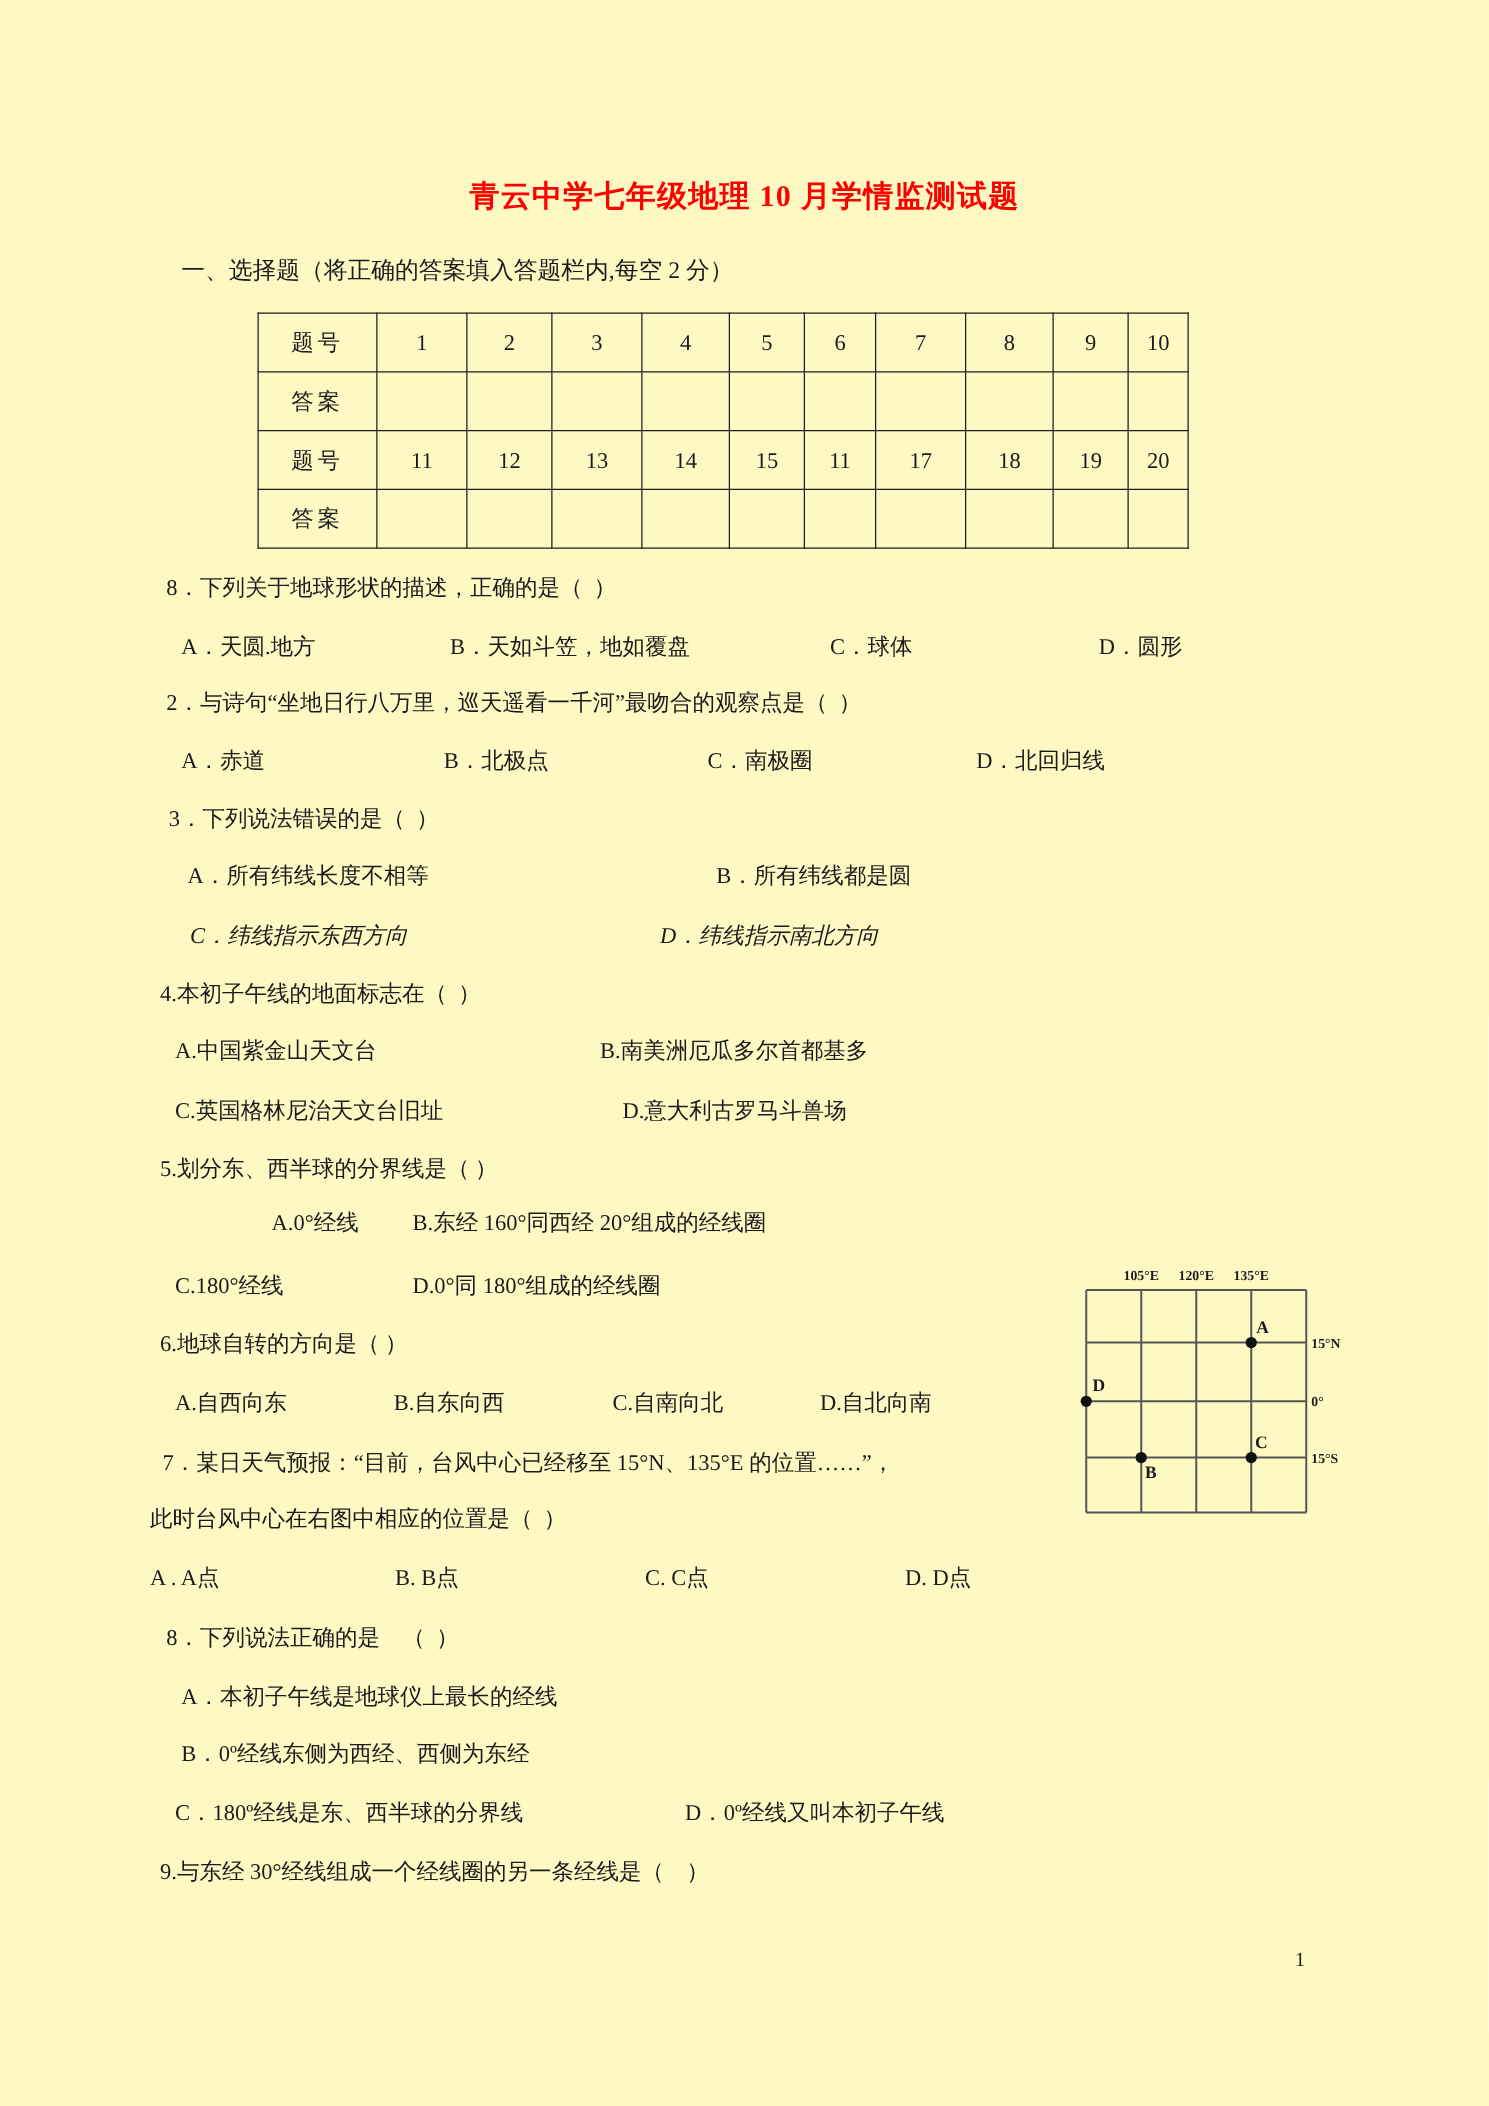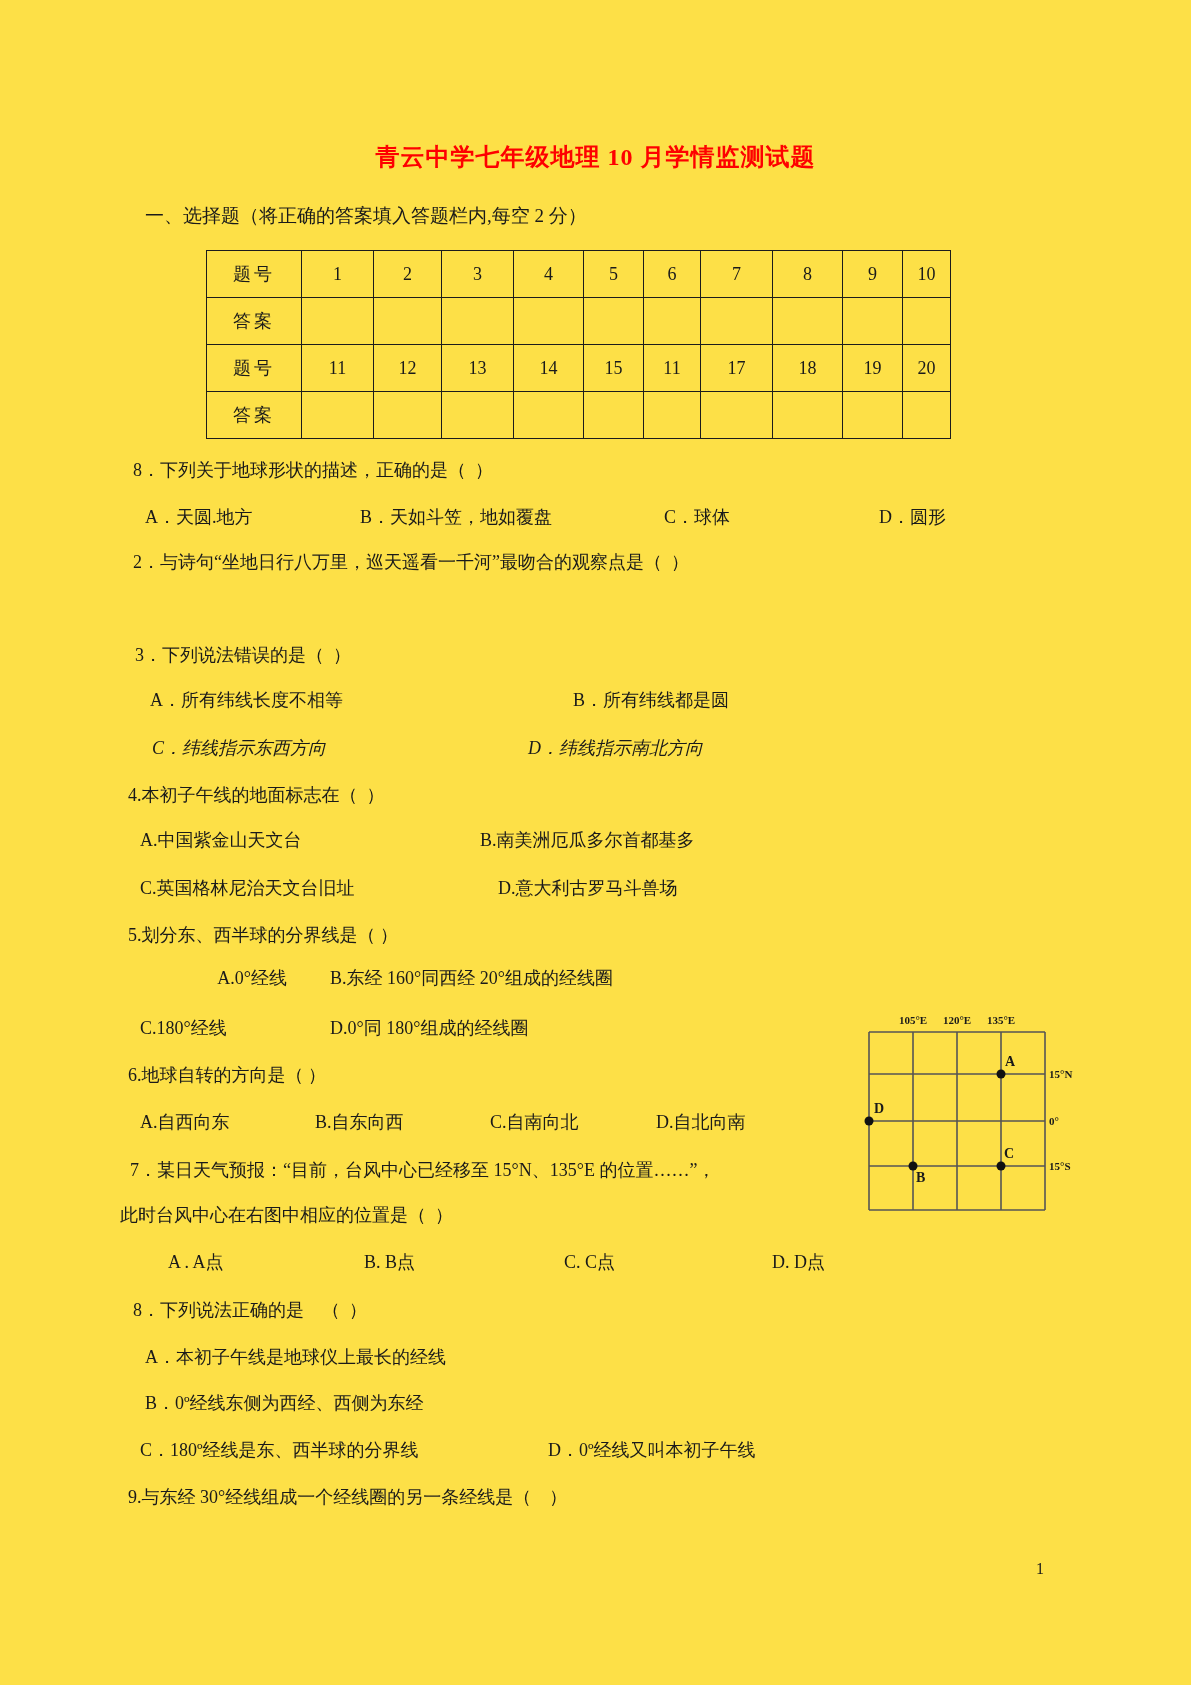--- a/index.html
+++ b/index.html
@@ -1,19 +1,19 @@
 <!DOCTYPE html>
 <html><head>
 <meta charset="utf-8">
 <style>
   html,body { margin:0; padding:0; background:#ffffff; }
   .page {
     position:relative;
     width:1191px; height:1685px;
-    background:#fde047;
+    background:#fef9c3;
     font-family:"Liberation Serif","DejaVu Serif",serif;
     color:#1a1a1a;
     overflow:hidden;
   }
   .title {
     position:absolute; left:0; top:141px; width:100%;
     text-align:center;
     font-size:24px; font-weight:bold;
     color:#fe0000;
     letter-spacing:1px;
@@ -135,20 +135,26 @@
 
   <div class="line" style="left:133px; top:458px;">8．下列关于地球形状的描述，正确的是（  ）</div>
   <div class="line opts" style="left:145px; top:505px;">
     <span style="width:172px">A．天圆.地方</span>
     <span style="width:261px">B．天如斗笠，地如覆盘</span>
     <span style="width:172px">C．球体</span>
     <span>D．圆形</span>
   </div>
 
   <div class="line" style="left:133px; top:550px;">2．与诗句“坐地日行八万里，巡天遥看一千河”最吻合的观察点是（  ）</div>
+  <div class="line opts" style="left:145px; top:596px;">
+    <span style="width:167px">A．赤道</span>
+    <span style="width:168px">B．北极点</span>
+    <span style="width:172px">C．南极圈</span>
+    <span>D．北回归线</span>
+  </div>
 
   <div class="line" style="left:135px; top:643px;">3．下列说法错误的是（  ）</div>
   <div class="line opts" style="left:150px; top:688px;">
     <span style="width:380px">A．所有纬线长度不相等</span>
     <span>B．所有纬线都是圆</span>
   </div>
   <div class="line opts" style="left:152px; top:736px;font-style:italic;">
     <span style="width:333px">C．纬线指示东西方向</span>
     <span>D．纬线指示南北方向</span>
   </div>
@@ -176,21 +182,21 @@
   <div class="line" style="left:128px; top:1063px;">6.地球自转的方向是（ ）</div>
   <div class="line opts" style="left:140px; top:1110px;">
     <span style="width:132px">A.自西向东</span>
     <span style="width:132px">B.自东向西</span>
     <span style="width:123px">C.自南向北</span>
     <span>D.自北向南</span>
   </div>
 
   <div class="line" style="left:130px; top:1158px;">7．某日天气预报：“目前，台风中心已经移至 15°N、135°E 的位置……”，</div>
   <div class="line" style="left:120px; top:1203px;">此时台风中心在右图中相应的位置是（  ）</div>
-  <div class="line opts" style="left:120px; top:1250px;margin-left:48px;">
+  <div class="line opts" style="left:120px; top:1250px;">
     <span style="width:153px">A . A点</span>
     <span style="width:157px">B. B点</span>
     <span style="width:165px">C. C点</span>
     <span>D. D点</span>
   </div>
 
   <div class="line" style="left:133px; top:1298px;">8．下列说法正确的是　（  ）</div>
   <div class="line" style="left:145px; top:1345px;">A．本初子午线是地球仪上最长的经线</div>
   <div class="line" style="left:145px; top:1391px;">B．0º经线东侧为西经、西侧为东经</div>
   <div class="line opts" style="left:140px; top:1438px;">

